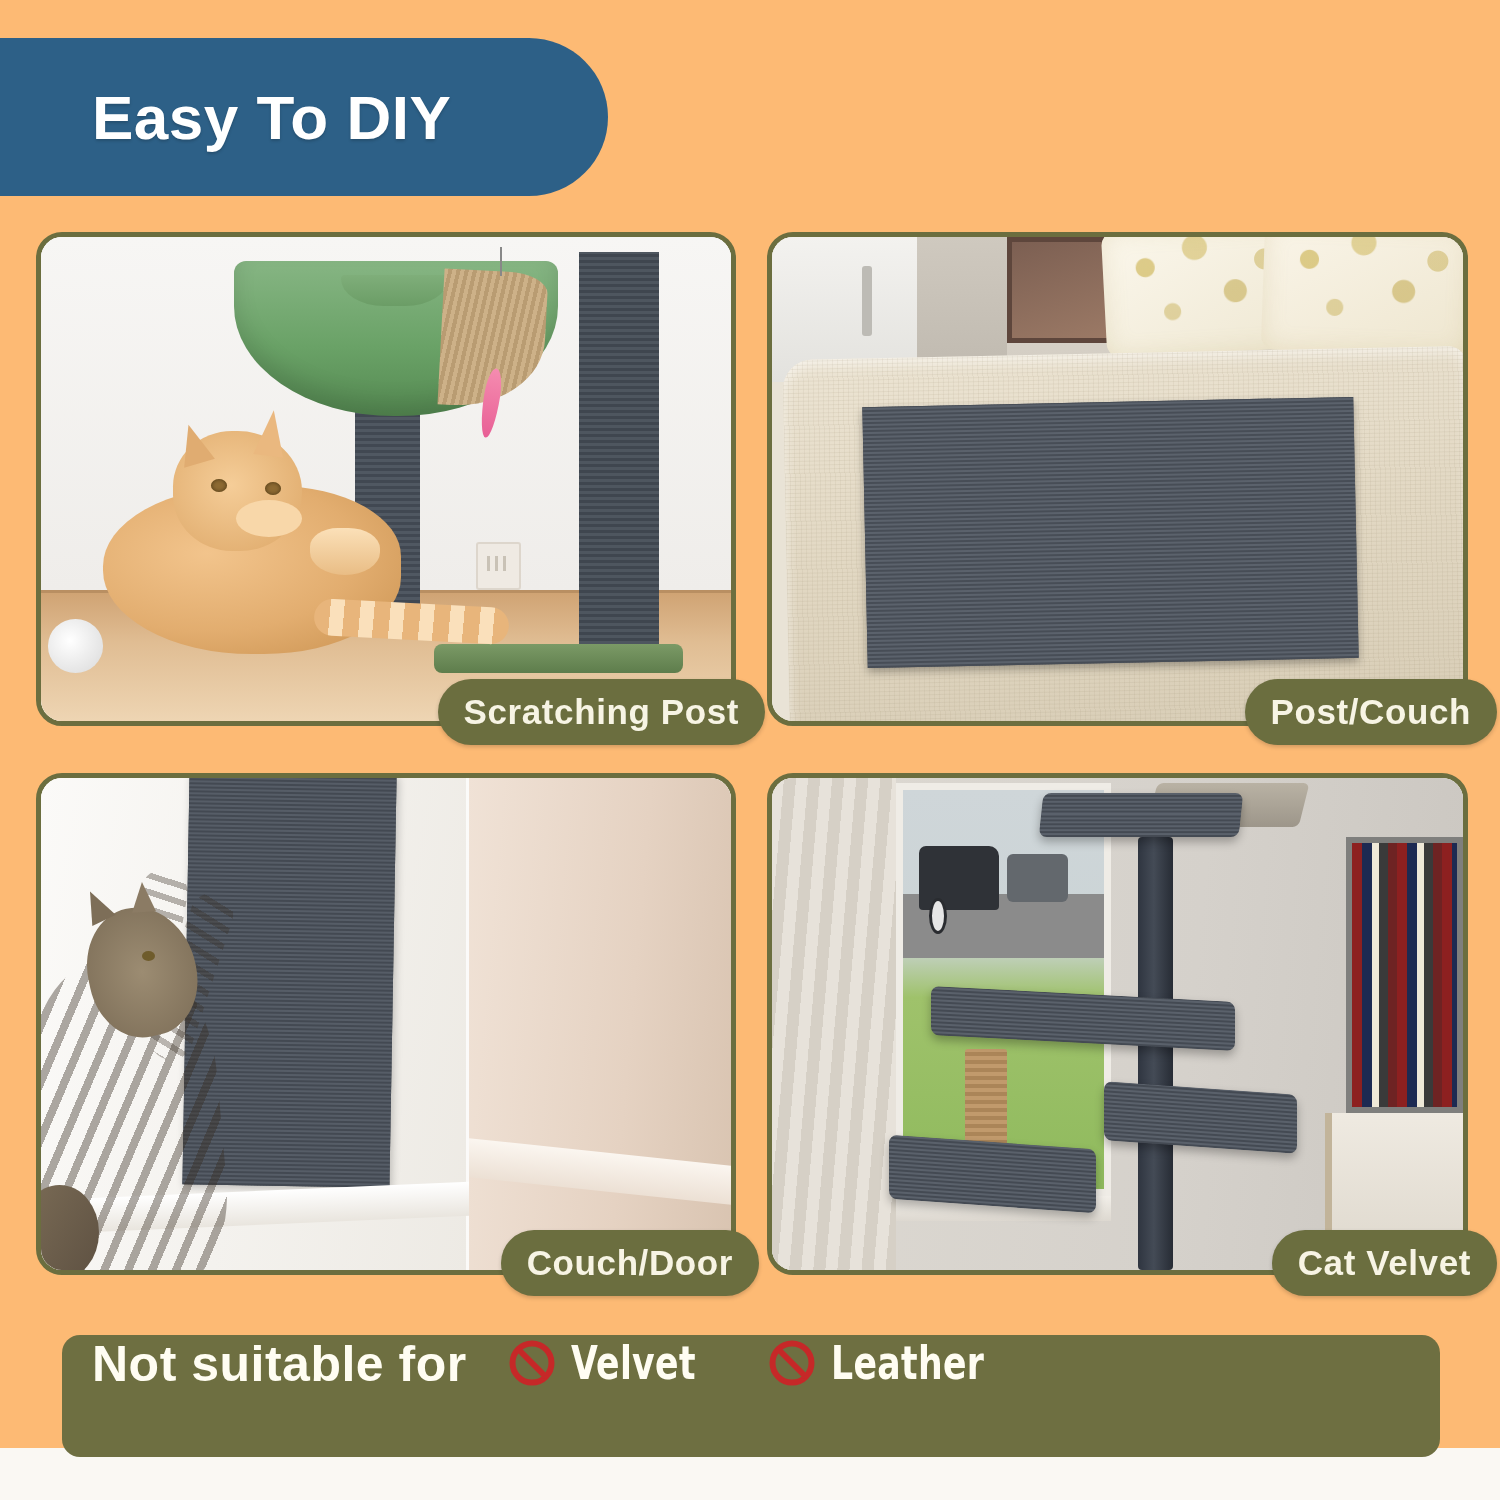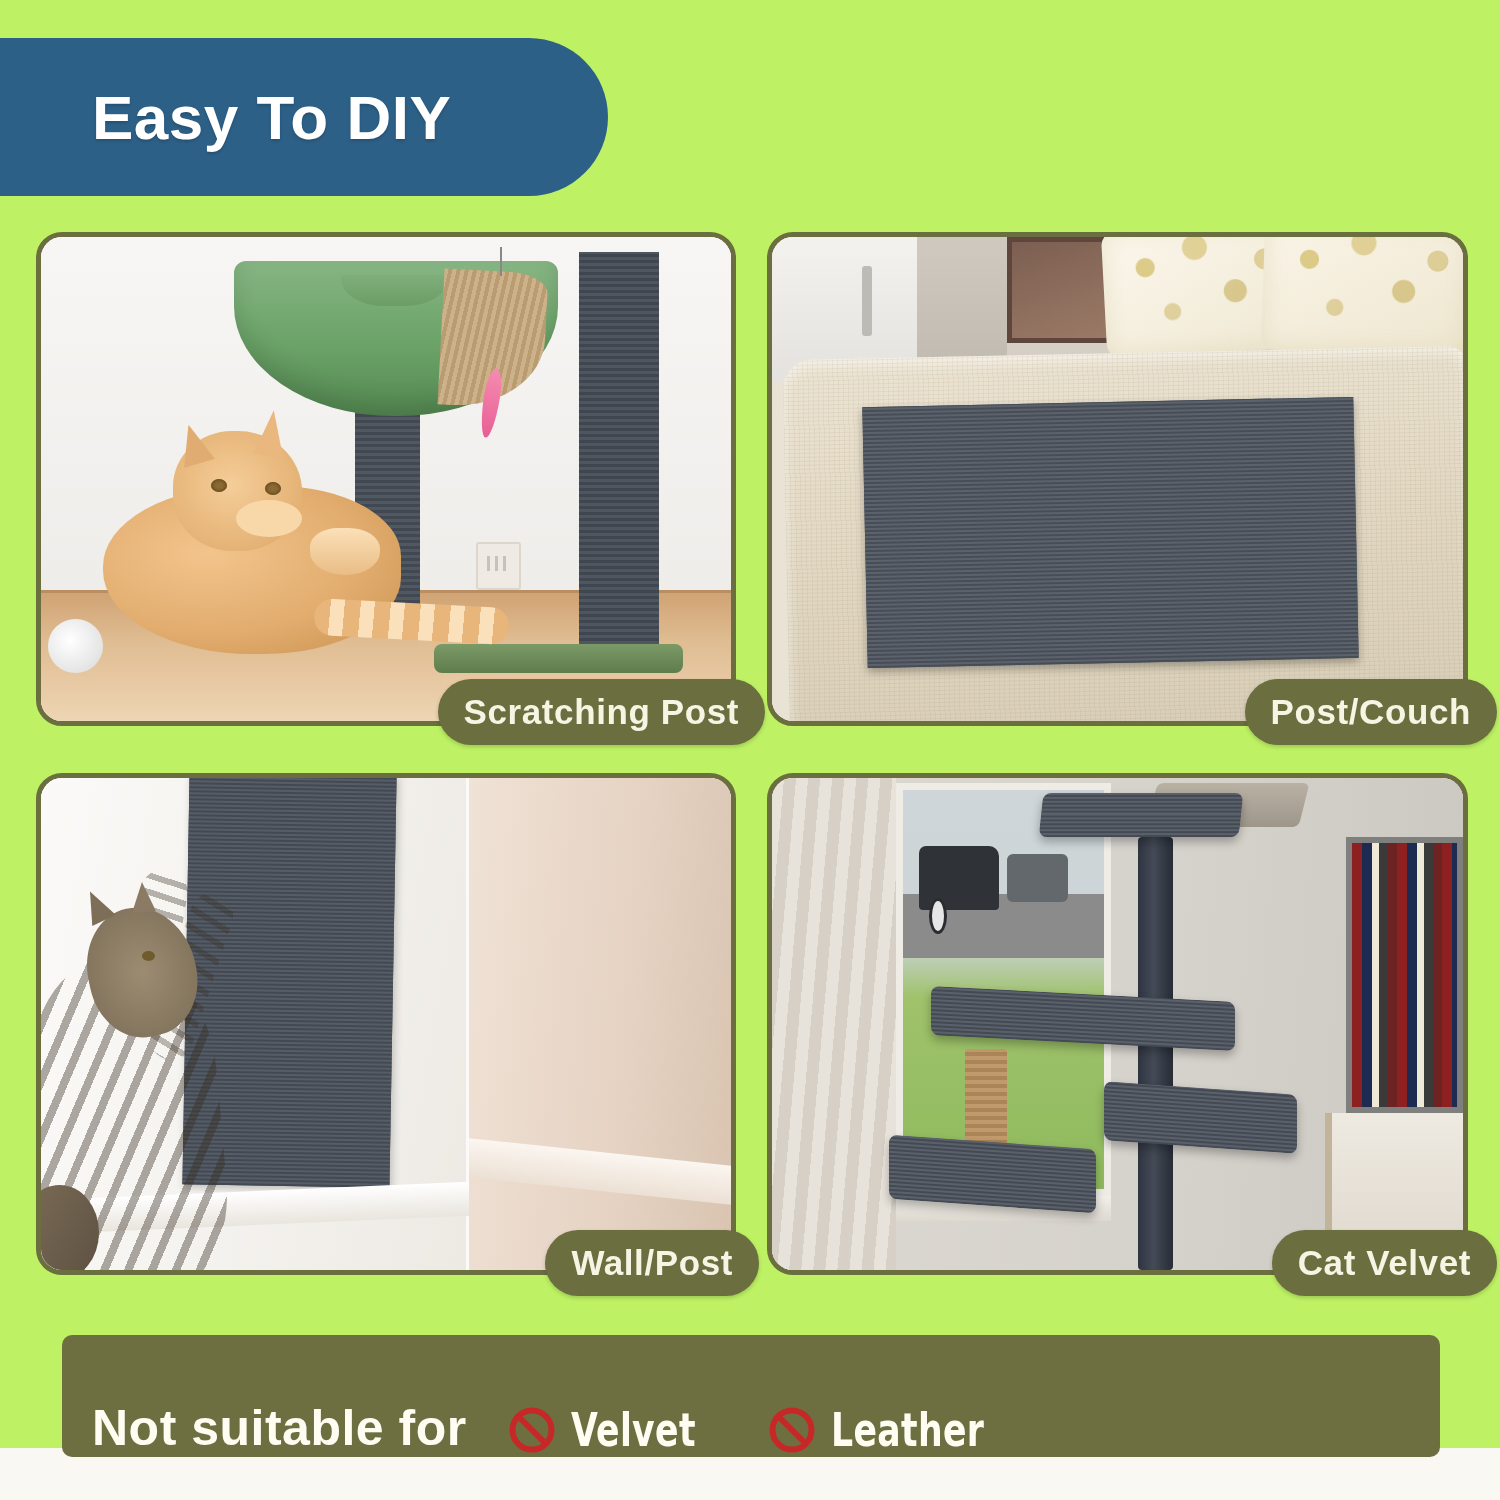--- a/index.html
+++ b/index.html
@@ -4,21 +4,21 @@
 <style>
   * { margin:0; padding:0; box-sizing:border-box; }
 
   html, body {
     width:1500px; height:1500px;
     background:#faf8f3;
     font-family:"Liberation Sans", sans-serif;
     overflow:hidden;
   }
 
-  #page { position:relative; width:1500px; height:1448px; background:#bef264; }
+  #page { position:relative; width:1500px; height:1448px; background:#fdba74; }
 
   
   .header-ribbon{
     position:absolute; left:0; top:38px;
     width:608px; height:158px;
     background:#2d6087;
     border-top-right-radius:96px;
     border-bottom-right-radius:96px;
     display:flex; align-items:center;
   }
@@ -74,22 +74,22 @@
   .b2{ right:-34px; bottom:-24px; }
   .b3{ right:-28px; bottom:-26px; }
   .b4{ right:-34px; bottom:-26px; }
 
   
   .footer-banner{
     position:absolute;
     left:62px; top:1335px;
     width:1378px; height:122px;
     background:#6e6f41;
-    border-radius:10px;
-    display:flex; align-items:flex-end;
+    border-radius:18px;
+    display:flex; align-items:flex-start;
   }
   .footer-lead{
     margin-left:30px;
     color:#fffdf2;
     font-size:50px;
     font-weight:bold;
     white-space:nowrap;
     letter-spacing:.5px;
   }
   .nogroup{
@@ -387,21 +387,21 @@
           <div class="cat-body"></div>
           <div class="tail"></div>
           <div class="arm2"></div>
           <div class="arm1"></div>
           <div class="cat-head"></div>
           <div class="ear-l"></div>
           <div class="ear-r"></div>
           <div class="eye"></div>
         </div>
       </div>
-      <div class="badge b3">Wall/Post</div>
+      <div class="badge b3">Couch/Door</div>
     </div>
 
     <div class="panel p4">
       <div class="photo ph4">
         <div class="wall"></div>
         <div class="window">
           <div class="road"></div>
           <div class="car"></div>
           <div class="car2"></div>
           <div class="wheel"></div>

